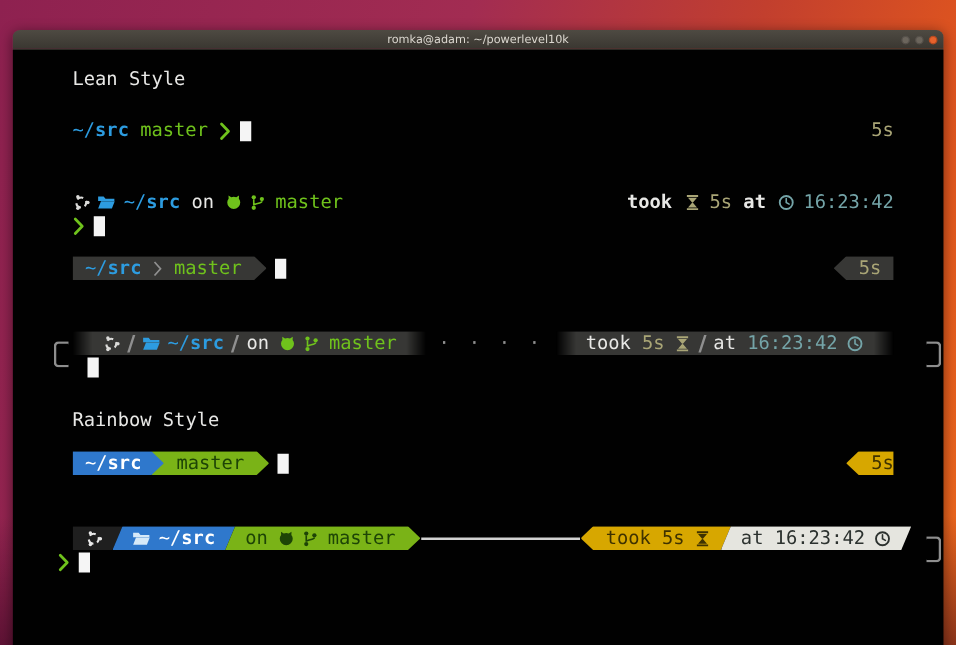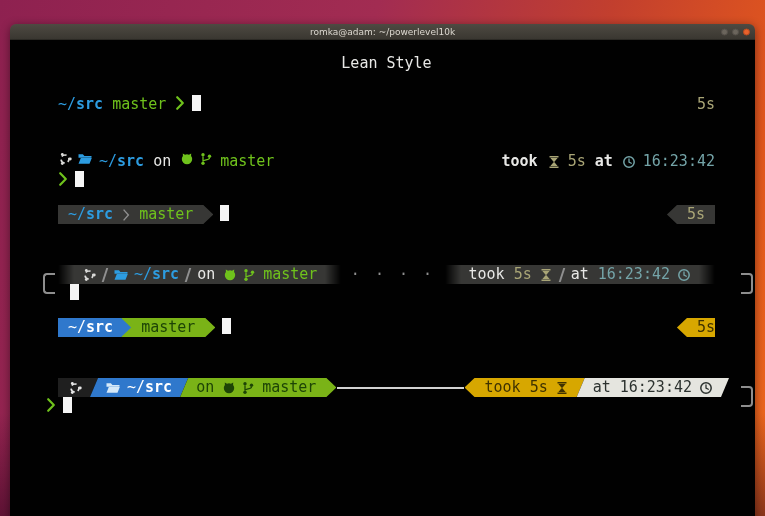--- a/index.html
+++ b/index.html
@@ -22,22 +22,22 @@
   .titletext{font-family:"DejaVu Sans","Liberation Sans",sans-serif;font-size:9px;color:#dcd8d0;}
   .winbtns{position:absolute;right:5px;top:50%;transform:translateY(-50%);display:flex;gap:4px;}
   .winbtn{width:7px;height:7px;border-radius:50%;background:#6b655c;border:1px solid #55504a;box-sizing:border-box;}
   .winbtn.close{background:var(--titlebar_close,#e8622c);border-color:#b64a20;}
   .terminal{
     position:absolute;top:16px;left:0;right:0;bottom:0;
     background:var(--terminal_bg,#010101);
     padding:14px 40px 0 48px;box-sizing:border-box;
     font-size:15px;line-height:19px;color:var(--text_white,#e8e8e6);
   }
-  .heading{height:19px;text-align:center;color:var(--text_white,#e8e8e6);}
-  .row{display:flex;height:19px;position:relative;}
+  .heading{height:19px;text-align:left;color:var(--text_white,#e8e8e6);}
+  .row{display:flex;align-items:center;height:19px;position:relative;}
   .p2{position:relative;}
   .right{margin-left:auto;display:flex;align-items:center;}
   .blue{color:var(--accent_blue,#2d9ce0);}
   .green{color:var(--accent_green,#6fc21c);}
   .olive{color:var(--olive,#a9a576);}
   .teal{color:var(--teal,#74a4a8);}
   .white{color:var(--text_white,#e8e8e6);}
   .grey{color:#8f8f8f;}
   .bold{font-weight:bold;}.ml5{margin-left:5px}.ml6{margin-left:6px}.ml7{margin-left:7px}
   .ml8{margin-left:8px}.ml9{margin-left:9px}.ml12{margin-left:12px}
@@ -232,20 +232,21 @@
           <svg class="ic teal ml7">
               <use href="#i-clock"></use>
             </svg>
         </span>
       </div>
       <div class="row">
         <span class="cursor ml12"></span>
       </div>
     </div>
 
+    <div class="heading mt24">Rainbow Style</div>
 
     <div class="row mt15">
       <span class="seg bluebg arrow-r">
         <span><span>~/</span><b>src</b></span>
       </span>
       <span class="seg greenbg pad-l tip-r">
         <span>master</span>
       </span>
       <span class="cursor ml7"></span>
       <span class="right seg goldbg tip-l">

